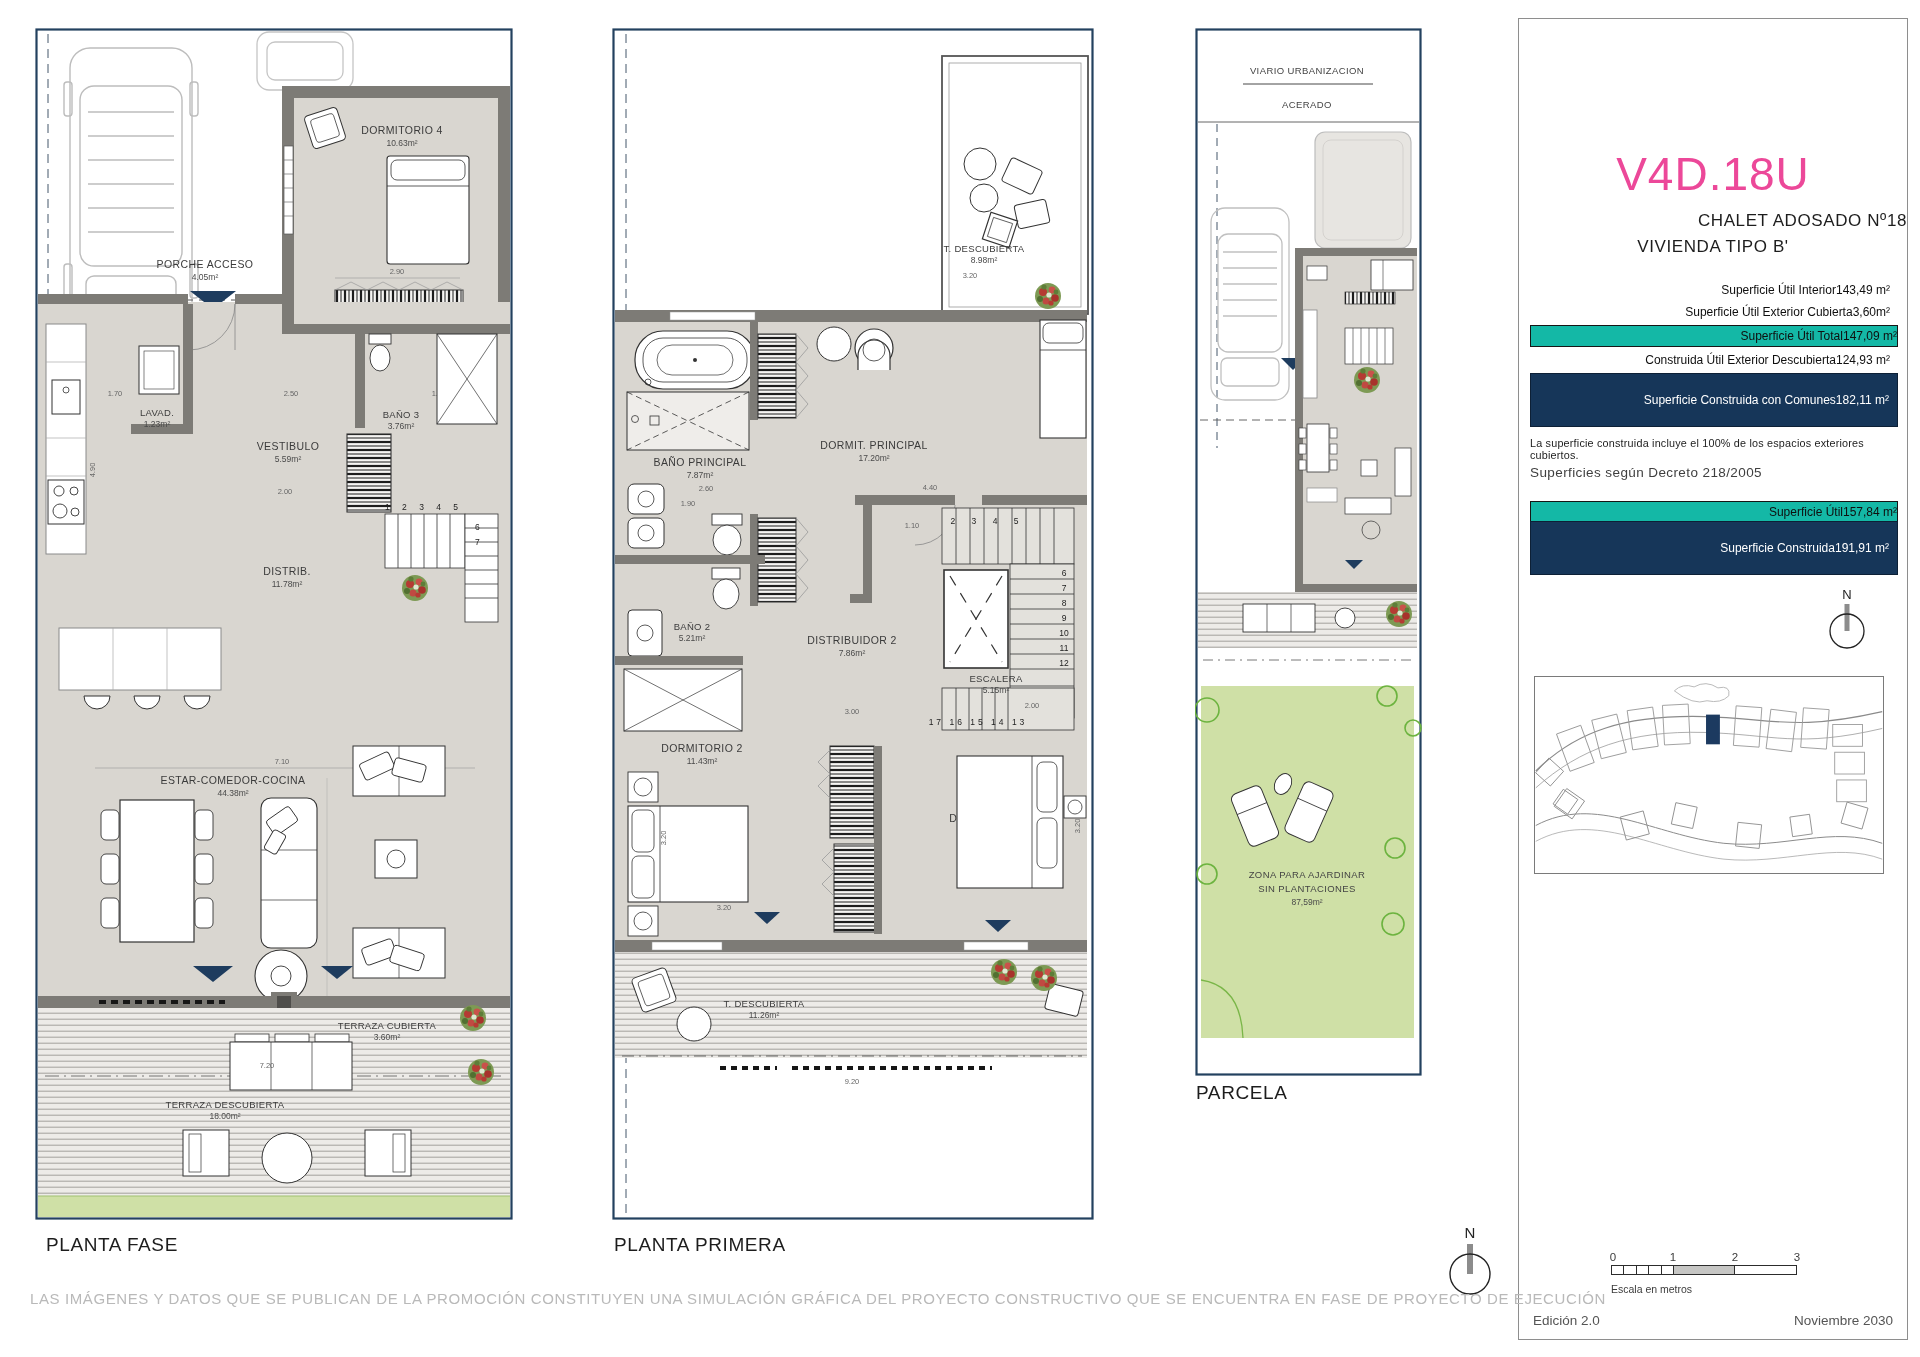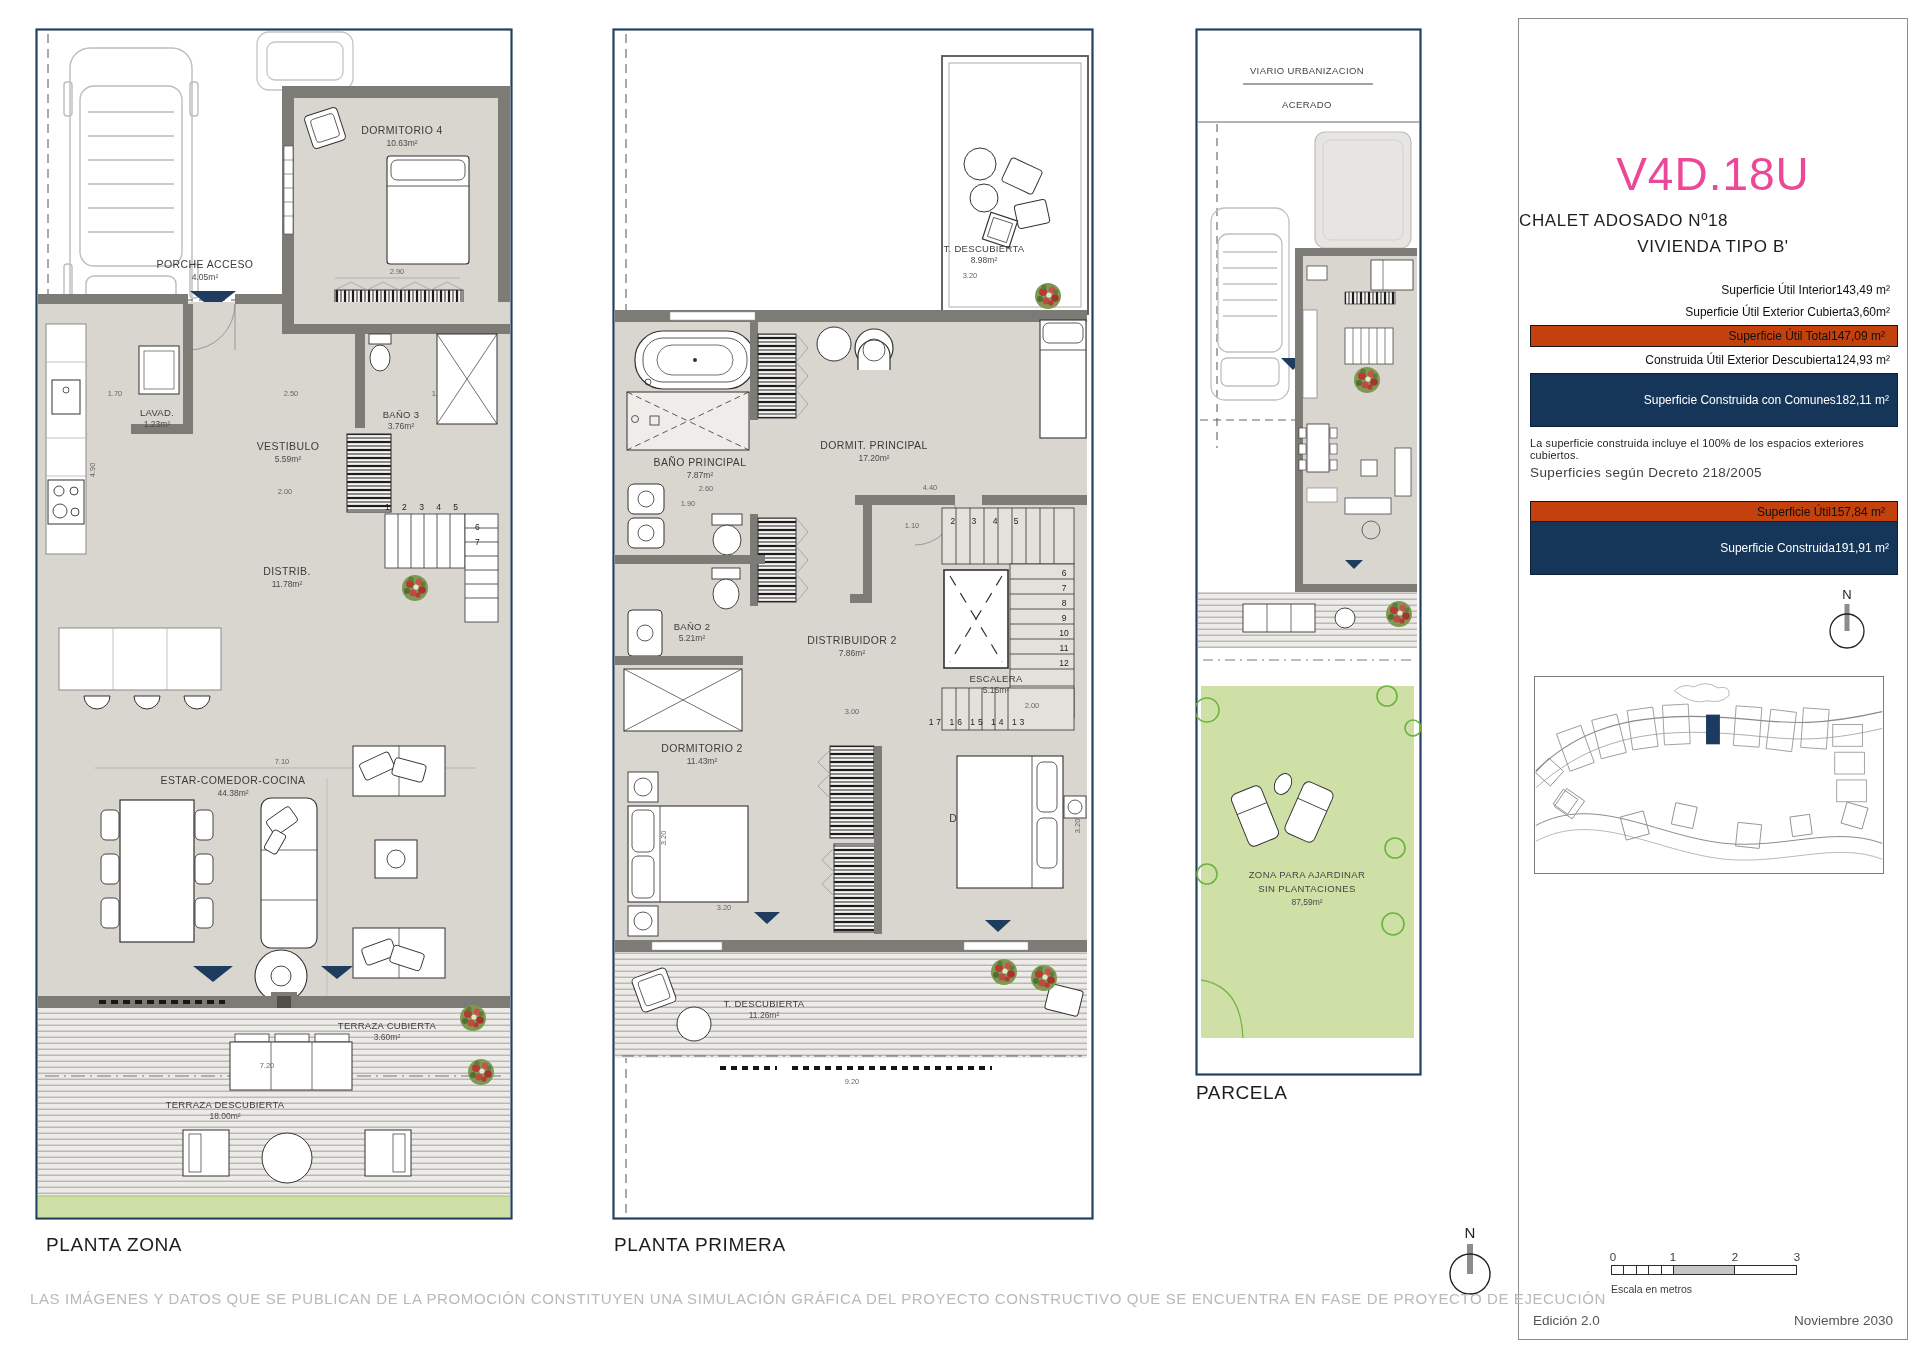--- a/index.html
+++ b/index.html
@@ -12,26 +12,26 @@
   text.rlabel2{font-size:9.5px;letter-spacing:.3px}
   text.rarea{font-size:8.5px;fill:#4a4a4a}
   text.dim{font-size:7.5px;fill:#666}
   text.snum{font-size:8.5px;fill:#222}
   text.zone{font-size:9.5px;letter-spacing:.4px;fill:#444}
   .plan-label{position:absolute;font-size:19px;color:#1d1d1d;letter-spacing:.6px}
   .disclaimer{position:absolute;left:30px;top:1290px;width:1180px;font-size:15px;color:#b9b9b9;letter-spacing:.6px;white-space:nowrap}
   
   .panel{position:absolute;left:1518px;top:18px;width:390px;height:1322px;border:1.6px solid #8e8e8e;background:#fff}
   .p-title{position:absolute;left:0;top:128px;width:100%;text-align:center;font-size:46px;font-weight:normal;color:#ec4899;letter-spacing:1px}
-  .p-sub1{position:absolute;left:0;top:192px;width:100%;text-align:left;font-size:17px;color:#1d1d1d;letter-spacing:.6px}
+  .p-sub1{position:absolute;left:0;top:192px;width:100%;text-align:right;font-size:17px;color:#1d1d1d;letter-spacing:.6px}
   .p-sub2{position:absolute;left:0;top:218px;width:100%;text-align:center;font-size:17px;color:#1d1d1d;letter-spacing:.6px}
   .p-rows{position:absolute;left:11px;top:258px;width:368px}
   .prow{display:flex;justify-content:flex-end;align-items:center;font-size:12px;color:#0f0f0f;padding:2px 8px;margin-top:4px;background:transparent}
   .prow .v{white-space:nowrap}
-  .prow.gray{background:#c2410c;border:1.6px solid #161616;padding:3px 12px}
+  .prow.gray{background:#14b8a6;border:1.6px solid #161616;padding:3px 0}
   .prow.navy{background:#163659;border:1.6px solid #0d2036;color:#fff;padding:19px 8px}
   .p-note{position:absolute;left:11px;top:418px;width:368px;font-size:10.8px;color:#1c1c1c;letter-spacing:.2px}
   .p-dec-h{position:absolute;left:11px;top:446px;font-size:13.5px;color:#3f3f3f;letter-spacing:.4px}
   .p-dec{position:absolute;left:11px;top:466px;width:368px}
   .p-dec .prow{margin-top:16px}
   .p-dec .prow.navy{margin-top:-1.6px}
   .p-compass{position:absolute;left:304px;top:566px}
   .sitemap{position:absolute;left:15px;top:657px;border:1px solid #7a7a7a;background:#fff}
   .scalebar{position:absolute;left:92px;top:1232px;width:190px}
   .scalebar .ticks{position:relative;height:14px;font-size:11.5px;color:#3c3c3c}
@@ -603,21 +603,21 @@
       <rect x="-16" y="-28" width="32" height="56" rx="6" fill="#fff" stroke="#333" stroke-width="1"></rect>
       <line x1="-16" y1="-8" x2="16" y2="-8" stroke="#333" stroke-width="0.8"></line>
     </g>
     <ellipse cx="88" cy="756" rx="8" ry="11" transform="rotate(28 88 756)" fill="#fff" stroke="#333" stroke-width="0.9"></ellipse>
     <text x="112" y="850" text-anchor="middle" class="zone">ZONA PARA AJARDINAR</text>
     <text x="112" y="864" text-anchor="middle" class="zone">SIN PLANTACIONES</text>
     <text x="112" y="877" text-anchor="middle" class="rarea">87,59m²</text>
     <path d="M6,952 Q46,958 48,1010" fill="none" stroke="#7ab648" stroke-width="1.3"></path>
   </svg>
 
-  <div class="plan-label" style="left:46px;top:1234px">PLANTA ZONA</div>
+  <div class="plan-label" style="left:46px;top:1234px">PLANTA FASE</div>
   <div class="plan-label" style="left:614px;top:1234px">PLANTA PRIMERA</div>
   <div class="plan-label" style="left:1196px;top:1082px">PARCELA</div>
 
   <svg style="position:absolute;left:1442px;top:1222px" width="56" height="84" viewBox="0 0 56 84">
     <text x="28" y="16" text-anchor="middle" style="font-size:15px;fill:#222">N</text>
     <rect x="25" y="22" width="6" height="30" fill="#8c8c8c"></rect>
     <circle cx="28" cy="52" r="20" fill="none" stroke="#222" stroke-width="1.4"></circle>
   </svg>
 
   <div class="panel">

